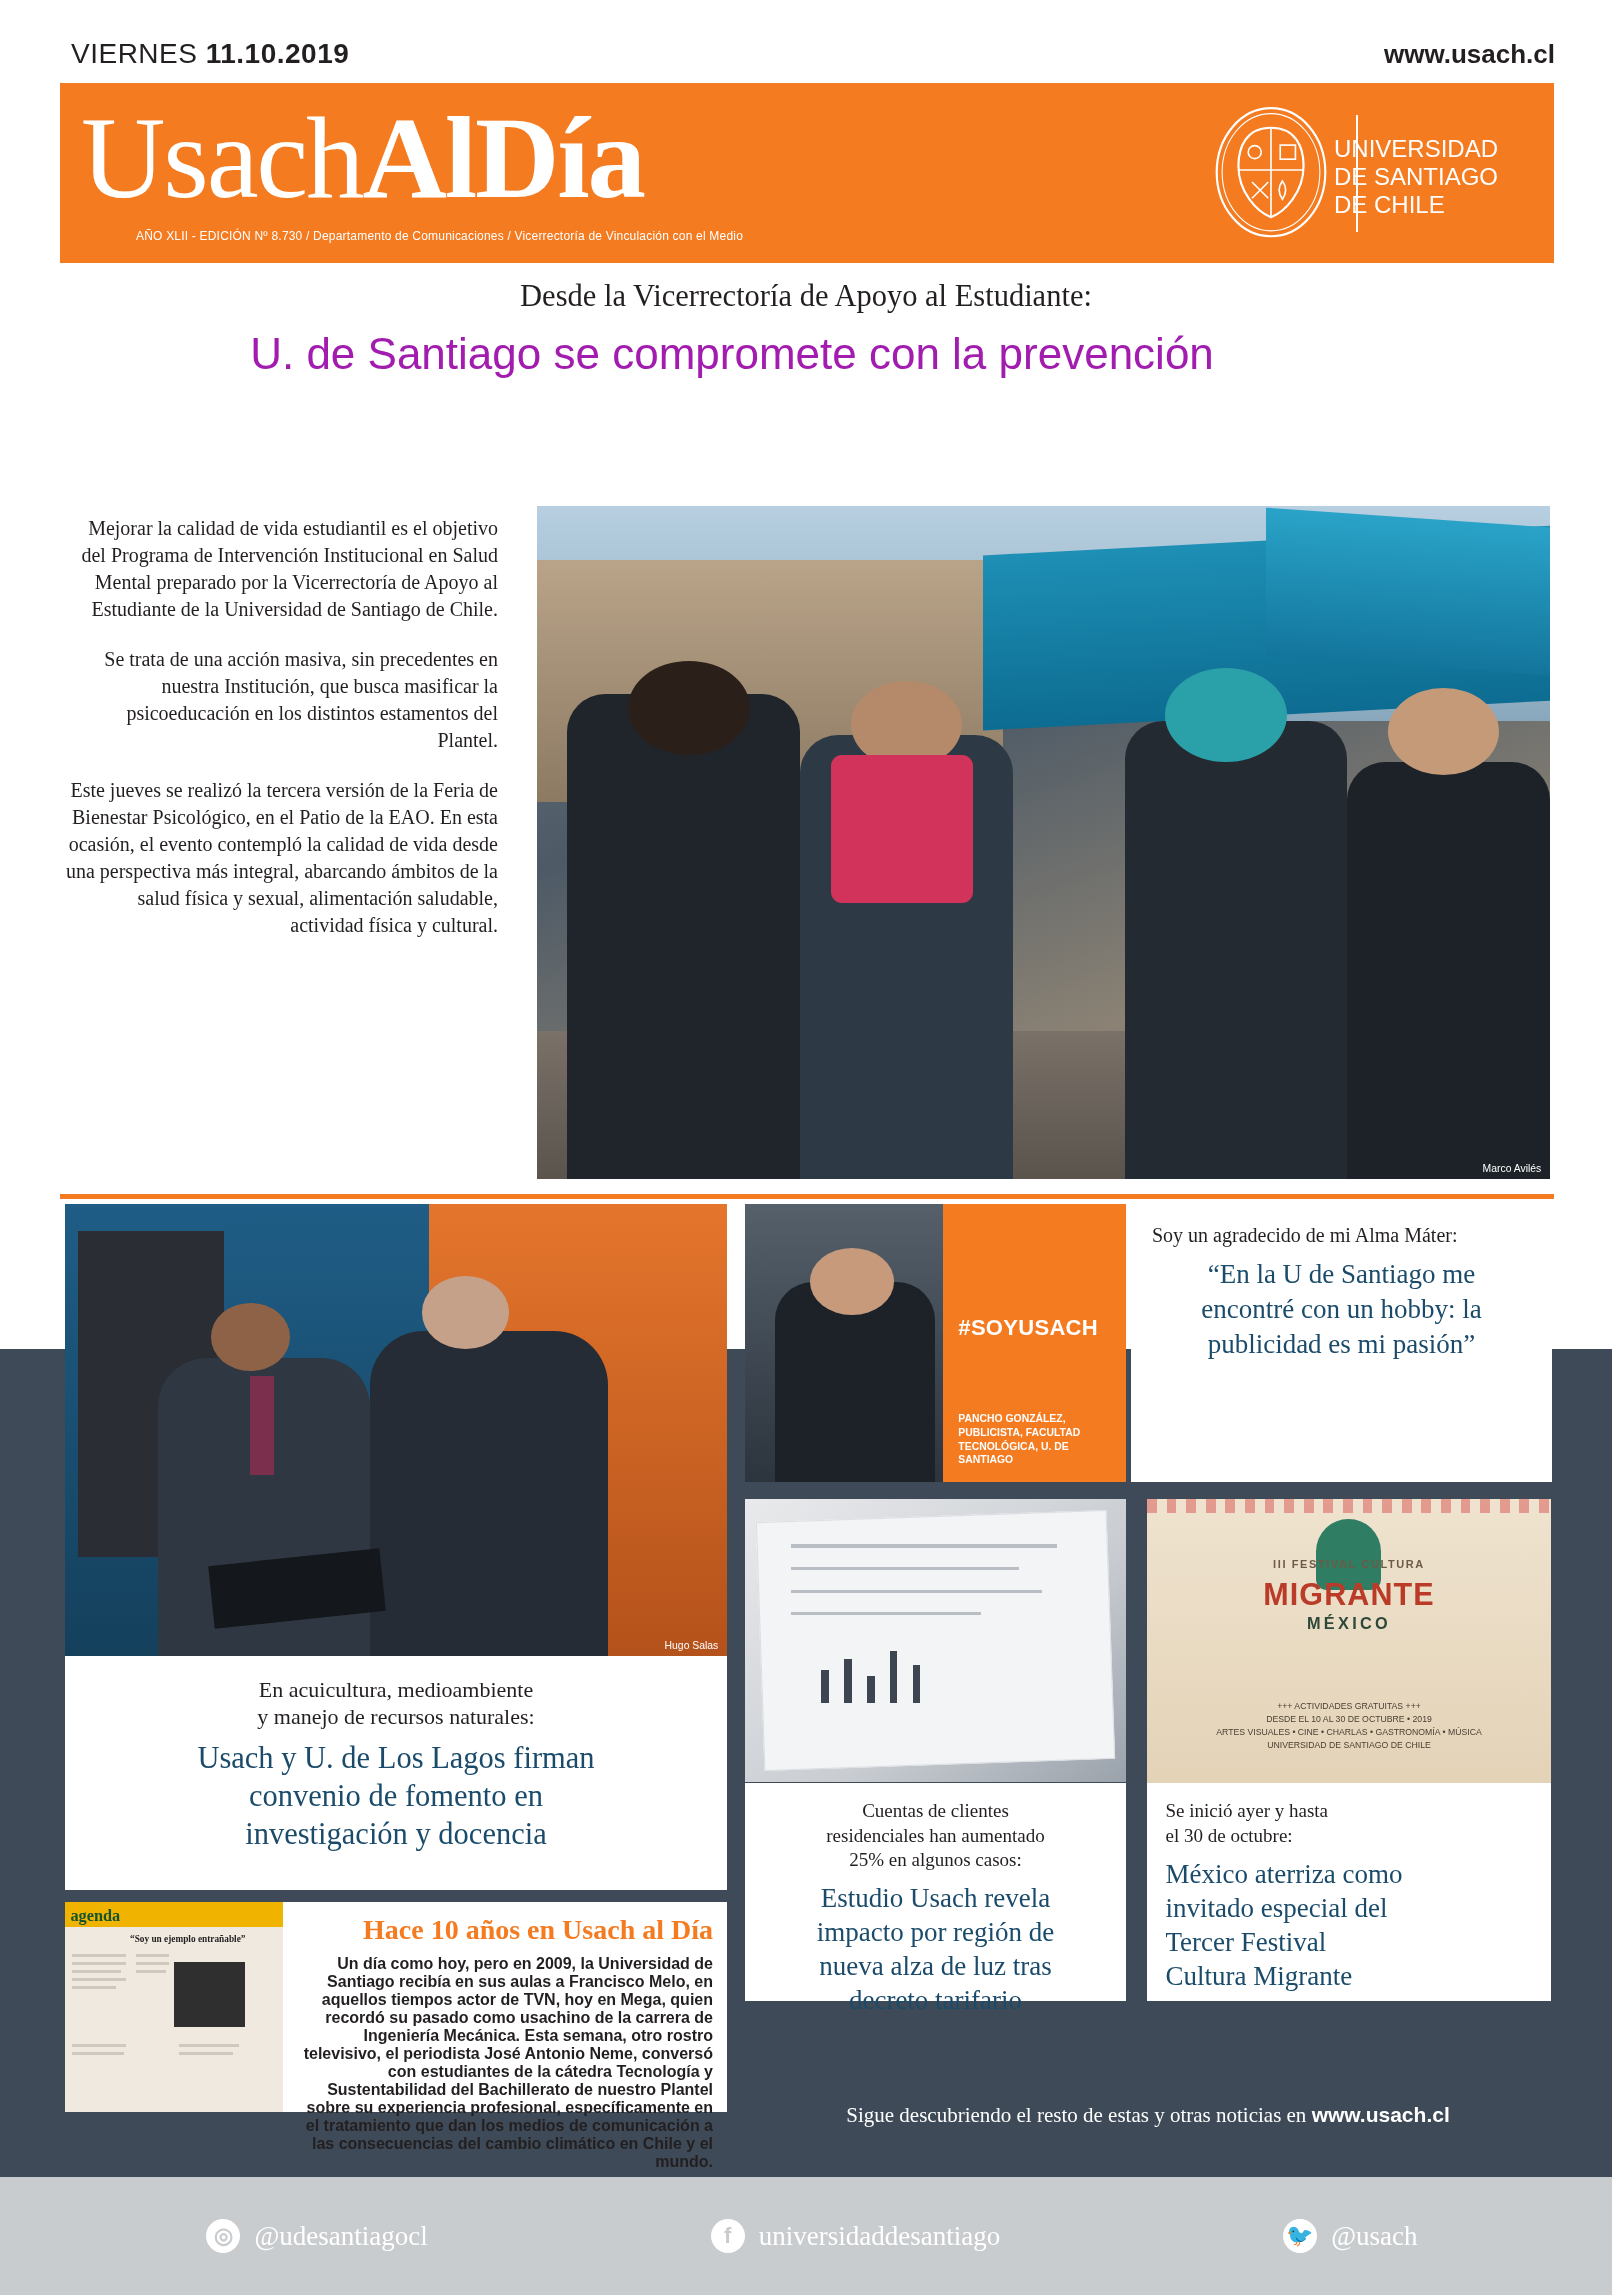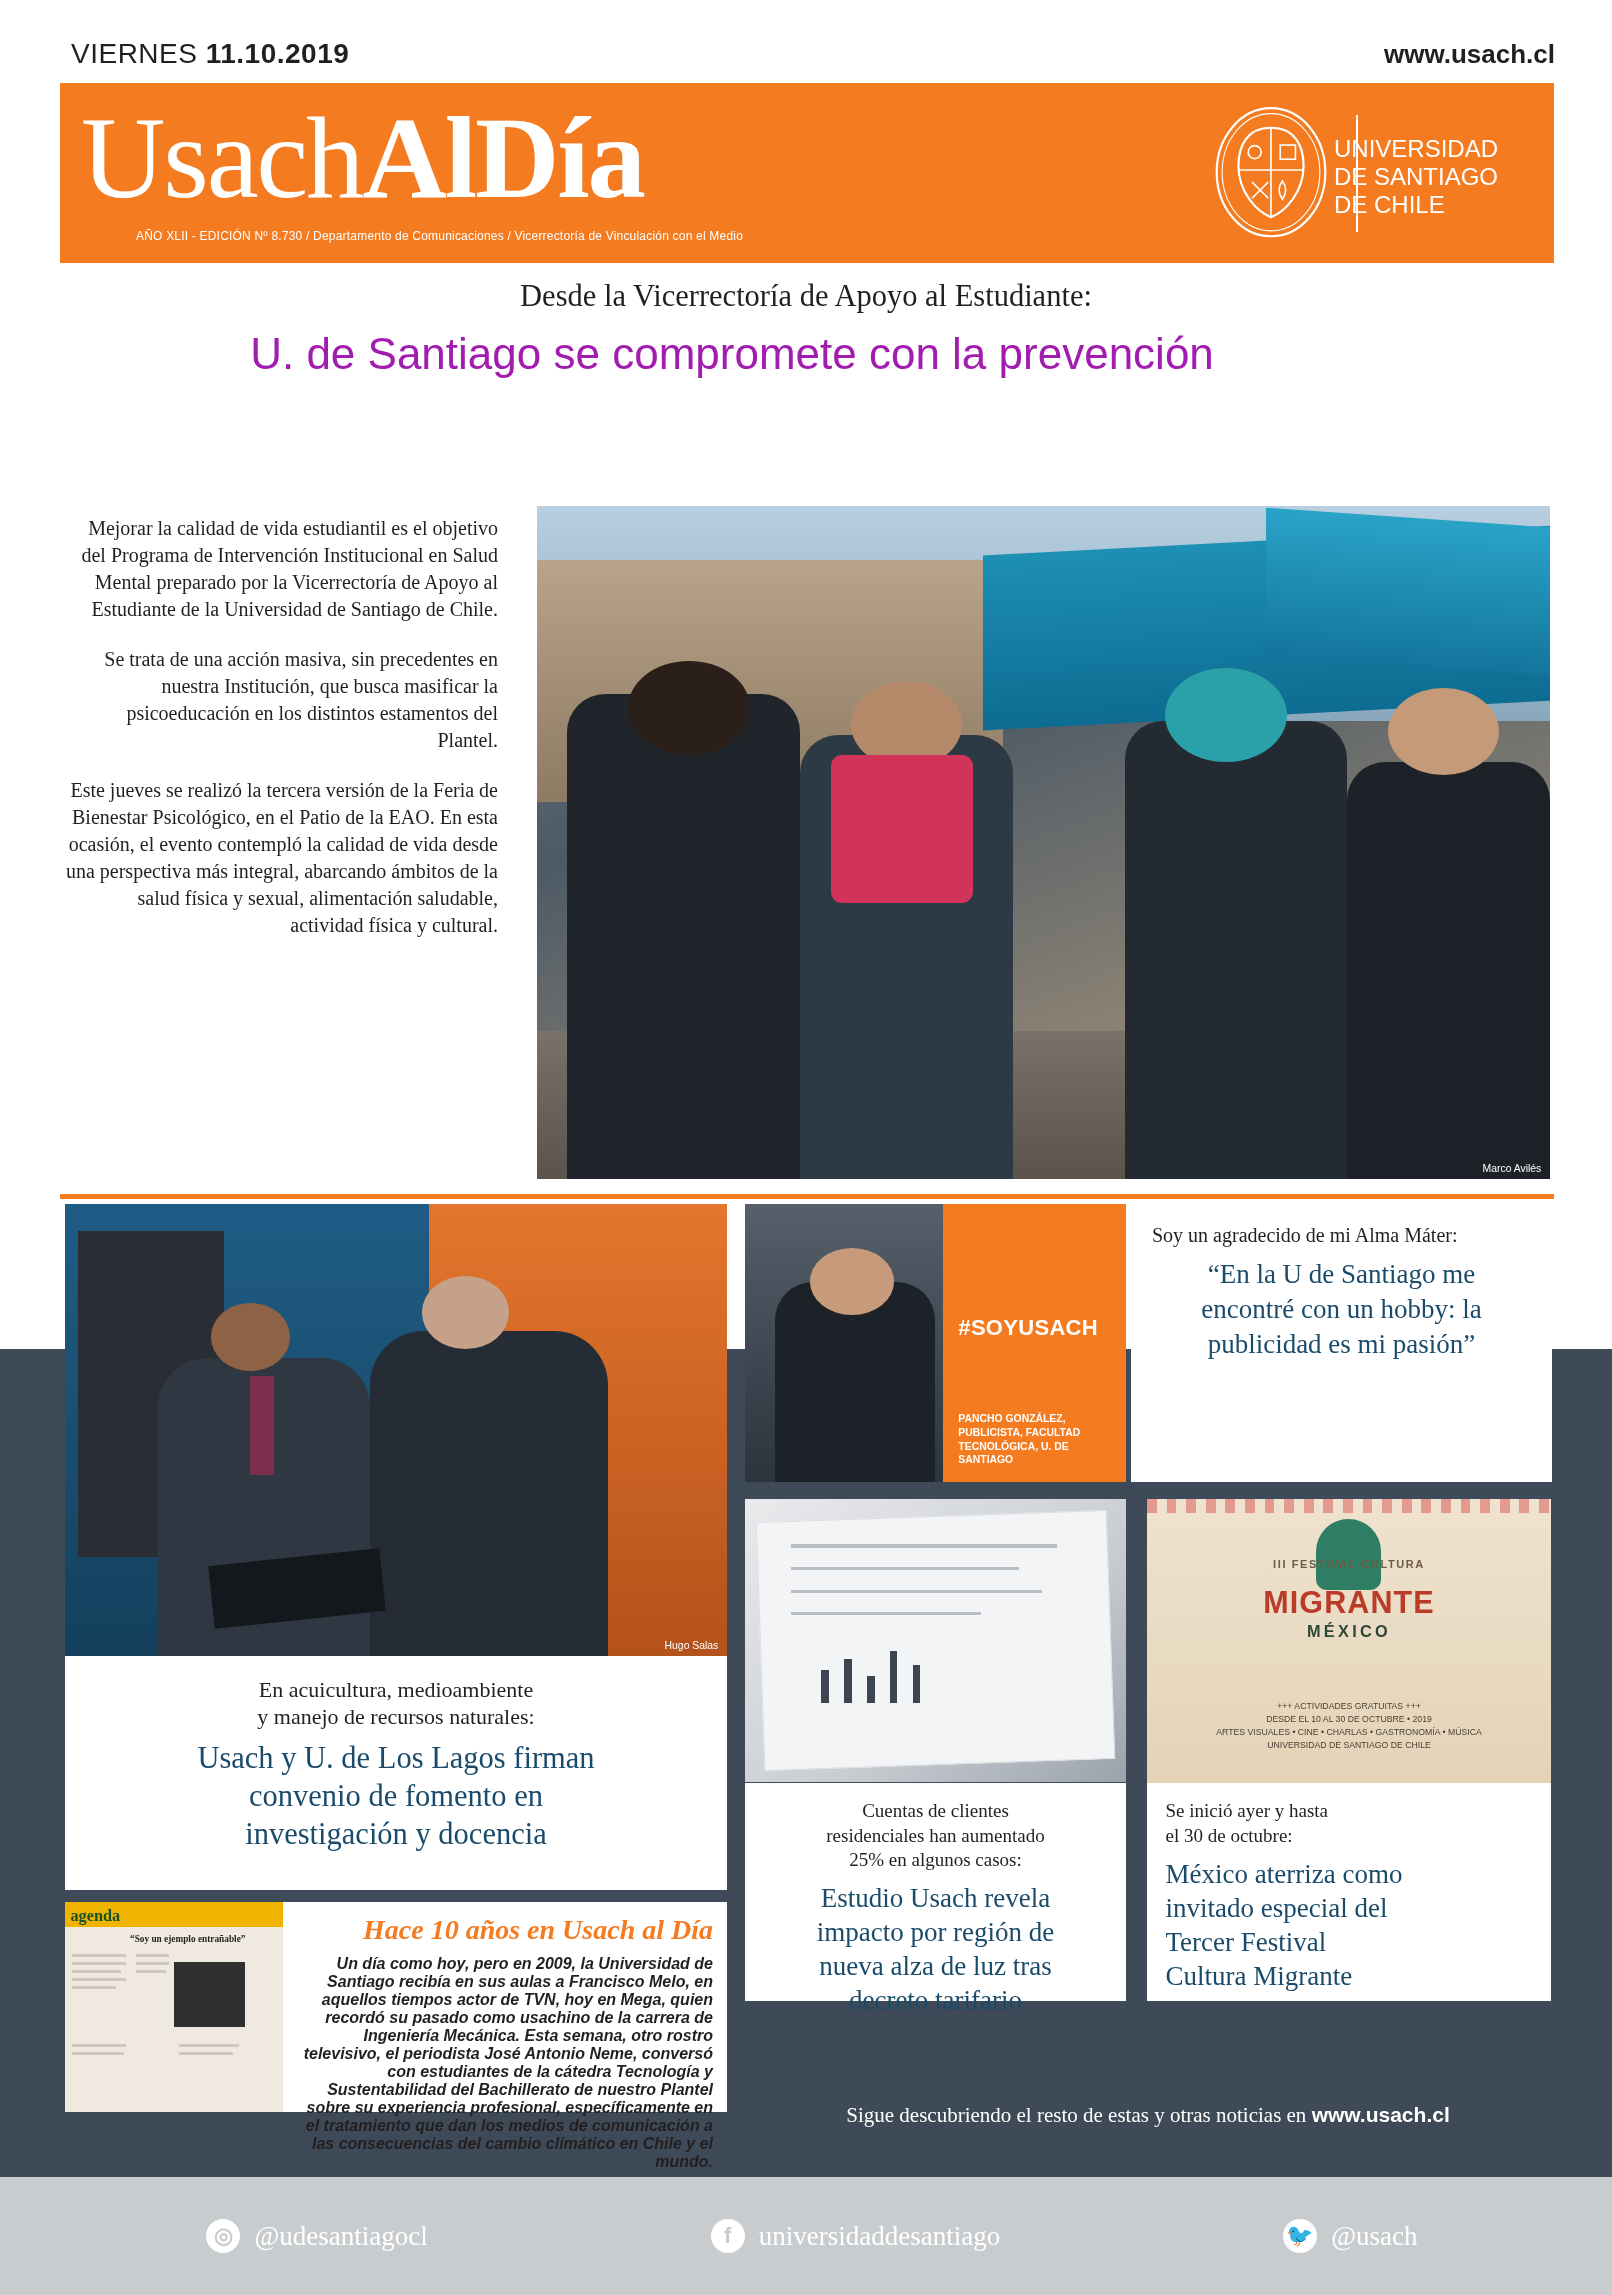--- a/index.html
+++ b/index.html
@@ -209,21 +209,21 @@
 
   
   .card-mexico-photo {
     position:absolute; left: 1147px; top: 1499px; width: 404px; height: 291px;
     background: linear-gradient(180deg,#efe3cf,#e3d2b6);
     overflow:hidden;
   }
   .mx-title { position:absolute; left:0; top:59px; width:100%; text-align:center;
       font-family:"Liberation Sans", sans-serif; font-weight:700; color:#c0392b; }
   .mx-title .t1 { font-size:11px; letter-spacing:1.6px; color:#6d5b46; }
-  .mx-title .t2 { font-size:30.5px; letter-spacing:1.1px; color:#b93b28; margin-top:15px;}
+  .mx-title .t2 { font-size:30.5px; letter-spacing:1.1px; color:#b93b28; margin-top:7px;}
   .mx-title .t3 { font-size:16.3px; letter-spacing:3.3px; color:#2d4739; margin-top:2.2px;}
   .mx-sub { position:absolute; left:0; bottom:38px; width:100%; text-align:center;
       font-family:"Liberation Sans",sans-serif; font-size:8.7px; line-height:13px; color:#4a4036;}
   .mx-fig { position:absolute; left:50%; top:19.6px; width:65px; height:71px; margin-left:-33px;
       background:#2f7d63; border-radius:33px 33px 11px 11px; }
   .mx-strip { position:absolute; left:0; top:0; width:100%; height:14px;
       background: repeating-linear-gradient(90deg,#d9534f 0 9.8px,#efe3cf 9.8px 19.6px); opacity:.5;}
   .card-mexico-text {
     position:absolute; left:1147px; top: 1783px; width: 404px; height: 218px;
     background:#ffffff; padding: 16.3px 18.5px 0 18.5px; 
@@ -237,21 +237,21 @@
     background:#ffffff; display:flex;
   }
   .hace-thumb { width: 218px; height: 100%; background:#efe9df; position:relative; overflow:hidden; }
   .hace-thumb .hdr { position:absolute; left:0; top:0; width:100%; height:25px;
      background:#f0b400; }
   .hace-thumb .hdrtxt { position:absolute; left:5.4px; top:4.4px;
      font-family:"Liberation Serif",serif; font-size:16.3px; font-weight:700; color:#14532d;}
   .hace-thumb .col { position:absolute; background:#cfc8bd; height:2.7px; }
   .hace-thumb .photo { position:absolute; left:109px; top:60px; width:71px; height:65px;
      background:#2f2f2f; }
-  .hace-body { flex:1; padding: 12px 14px 8px 14px; font-style: italic; }
+  .hace-body { flex:1; padding: 12px 14px 8px 14px; }
   .hace-title {
      text-align:right; font-family:"Liberation Serif",serif; font-weight:700;
      font-size: 28px; color:#f47b20; margin-bottom: 8.7px;
   }
   .hace-text { font-family:"Liberation Sans",sans-serif; font-size:16px; line-height:18px;
      text-align:right; color:#231f20; font-weight:700; }
 
   .sigue {
     position:absolute; left: 745px; top: 2103px; width: 806px;
     text-align:center; color:#ffffff; font-size: 21px;

